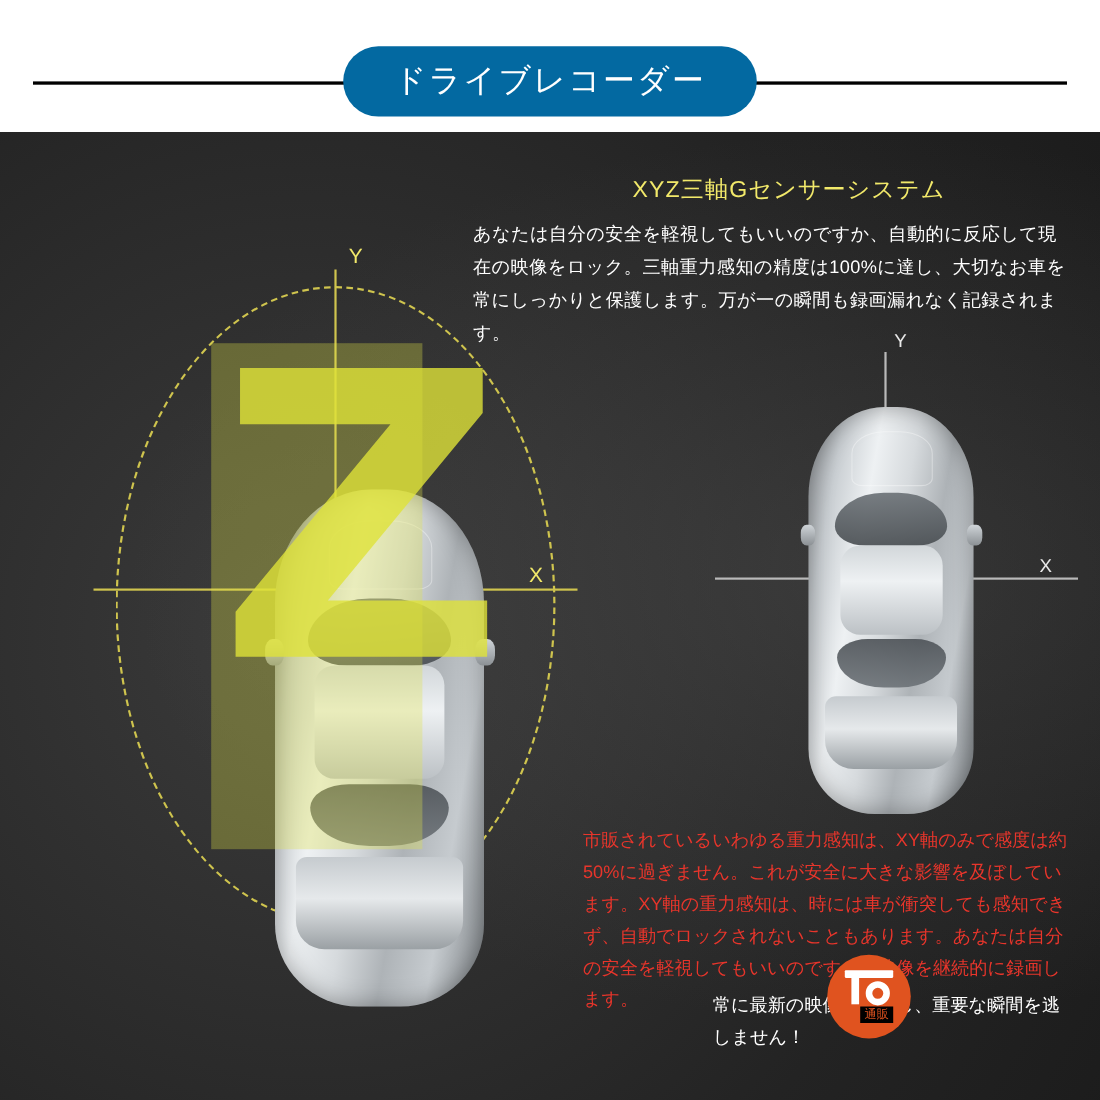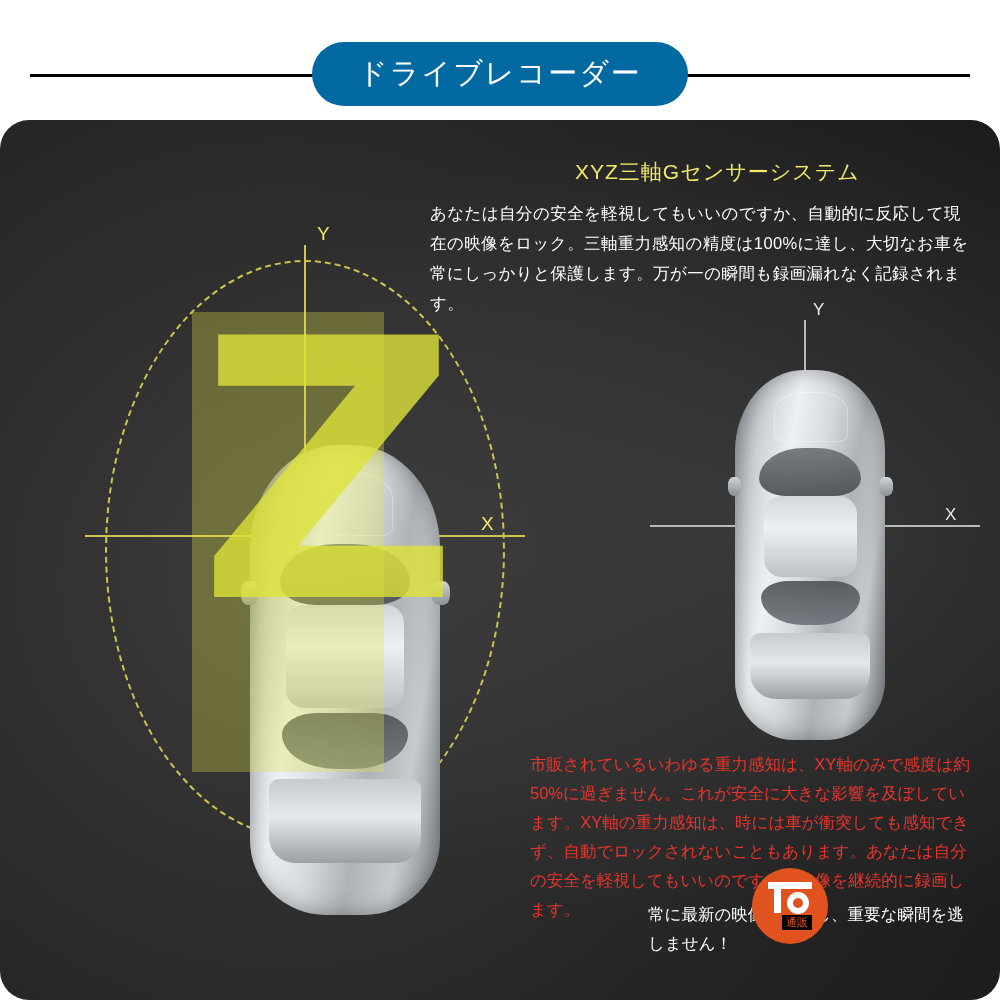--- a/index.html
+++ b/index.html
@@ -58,21 +58,20 @@
   
   .panel {
     position: absolute;
     left: 0;
     top: 120px;
     width: 1000px;
     height: 880px;
     background:
       radial-gradient(circle at 28% 52%, #3b3b3b 0%, #2e2e2e 38%, #232323 70%, #1c1c1c 100%);
     overflow: hidden;
-    border-radius: 29px;
   }
   .panel::after{
     content:"";
     position:absolute; left:0; top:0; right:0; bottom:0;
     background:
       radial-gradient(ellipse at 78% 46%, rgba(90,90,90,0.35) 0%, rgba(40,40,40,0) 60%);
     pointer-events:none;
   }
 
   

